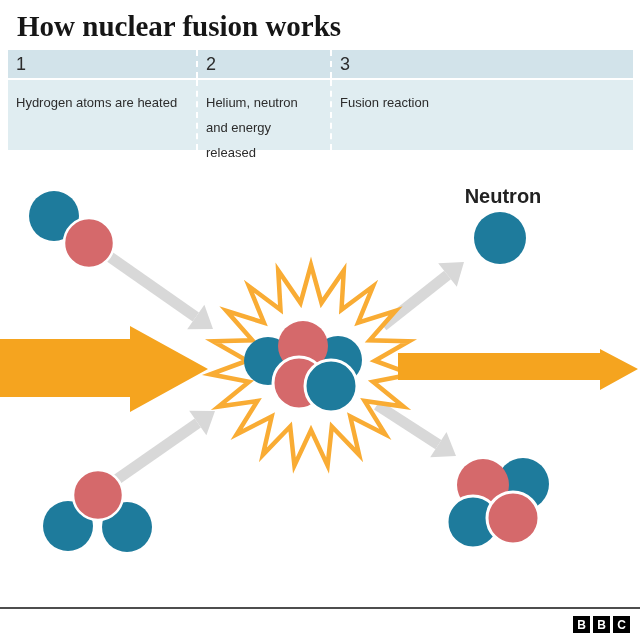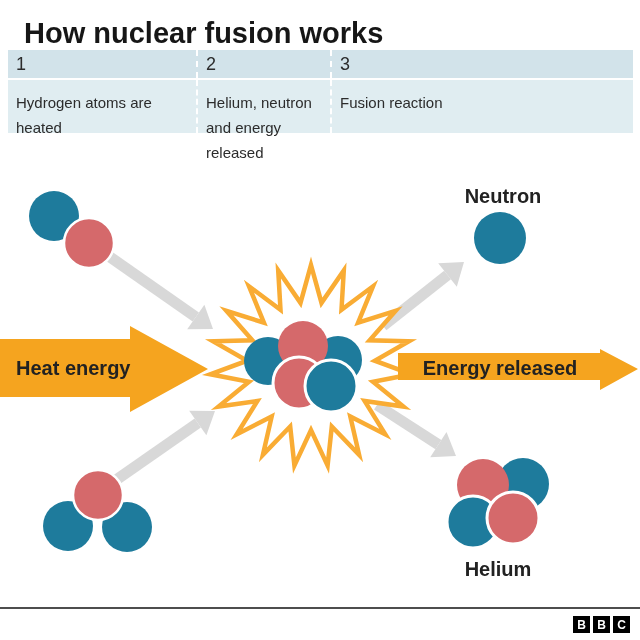--- a/index.html
+++ b/index.html
@@ -1,30 +1,30 @@
 <!DOCTYPE html>
 <html><head>
 <meta charset="utf-8">
 <style>
   html,body{margin:0;padding:0;background:#ffffff;}
   .canvas{
     position:relative;width:640px;height:640px;background:#ffffff;overflow:hidden;
     font-family:"Liberation Sans",sans-serif;color:#1f1f1f;
   }
   .title{
-    position:absolute;left:10px;top:3px;margin:14px;
-    font-family:Liberation Sans, sans-serif;font-weight:700;font-size:29px;
+    position:absolute;left:10px;top:3px;margin:7px;
+    font-family:Liberation Serif, serif;font-weight:700;font-size:29px;
     letter-spacing:0px;color:#161616;
   }
   
   .steps{position:absolute;left:8px;top:50px;width:625px;}
   .steps-row{display:grid;grid-template-columns:188px 134px 1fr;}
   .steps-head .cell{height:28px;padding:4px 0 0 8px;font-size:18px;box-sizing:border-box;}
   .steps-body{margin-top:2px;}
-  .steps-body .cell{height:53px;padding:10px 8px 0 8px;font-size:15px;line-height:25px;box-sizing:border-box;}
+  .steps-body .cell{height:70px;padding:10px 8px 0 8px;font-size:13px;line-height:25px;box-sizing:border-box;}
   .cell{color:#2c2c2c;}
   .cell.sep{border-left:2px dashed #ffffff;}
   
   svg.diagram{position:absolute;left:0;top:0;width:640px;height:640px;}
   .dlabel{position:absolute;font-weight:700;font-size:20px;color:#222222;}
   .lbl-heat{left:16px;top:357px;}
   .lbl-energy{left:405px;top:357px;width:190px;text-align:center;}
   .lbl-neutron{left:441px;top:185px;width:124px;text-align:center;}
   .lbl-helium{left:436px;top:558px;width:124px;text-align:center;}
   
@@ -78,24 +78,21 @@
       <circle cx="68" cy="526" r="25" fill="#1E7B9C"></circle>
       <circle cx="127" cy="527" r="25" fill="#1E7B9C"></circle>
       <circle cx="98" cy="495" r="25" fill="#D5696B" stroke="#ffffff" stroke-width="2.5"></circle>
       <circle cx="500" cy="238" r="26" fill="#1E7B9C"></circle>
       <circle cx="523" cy="484" r="26" fill="#1E7B9C"></circle>
       <circle cx="483" cy="485" r="26" fill="#D5696B"></circle>
       <circle cx="473" cy="522" r="26" fill="#1E7B9C" stroke="#ffffff" stroke-width="3"></circle>
       <circle cx="513" cy="518" r="26" fill="#D5696B" stroke="#ffffff" stroke-width="3"></circle>
     </svg>
 
-  <div class="dlabel lbl-heat">Heat energy</div>
-  <div class="dlabel lbl-energy">Energy released</div>
   <div class="dlabel lbl-neutron">Neutron</div>
-  <div class="dlabel lbl-helium">Helium</div>
 
   <div class="rule" style="background: rgb(77, 77, 77);"></div>
 
   <div class="bbc">
     <div class="blk">B</div>
     <div class="blk">B</div>
     <div class="blk">C</div>
   </div>
 </div>
 

